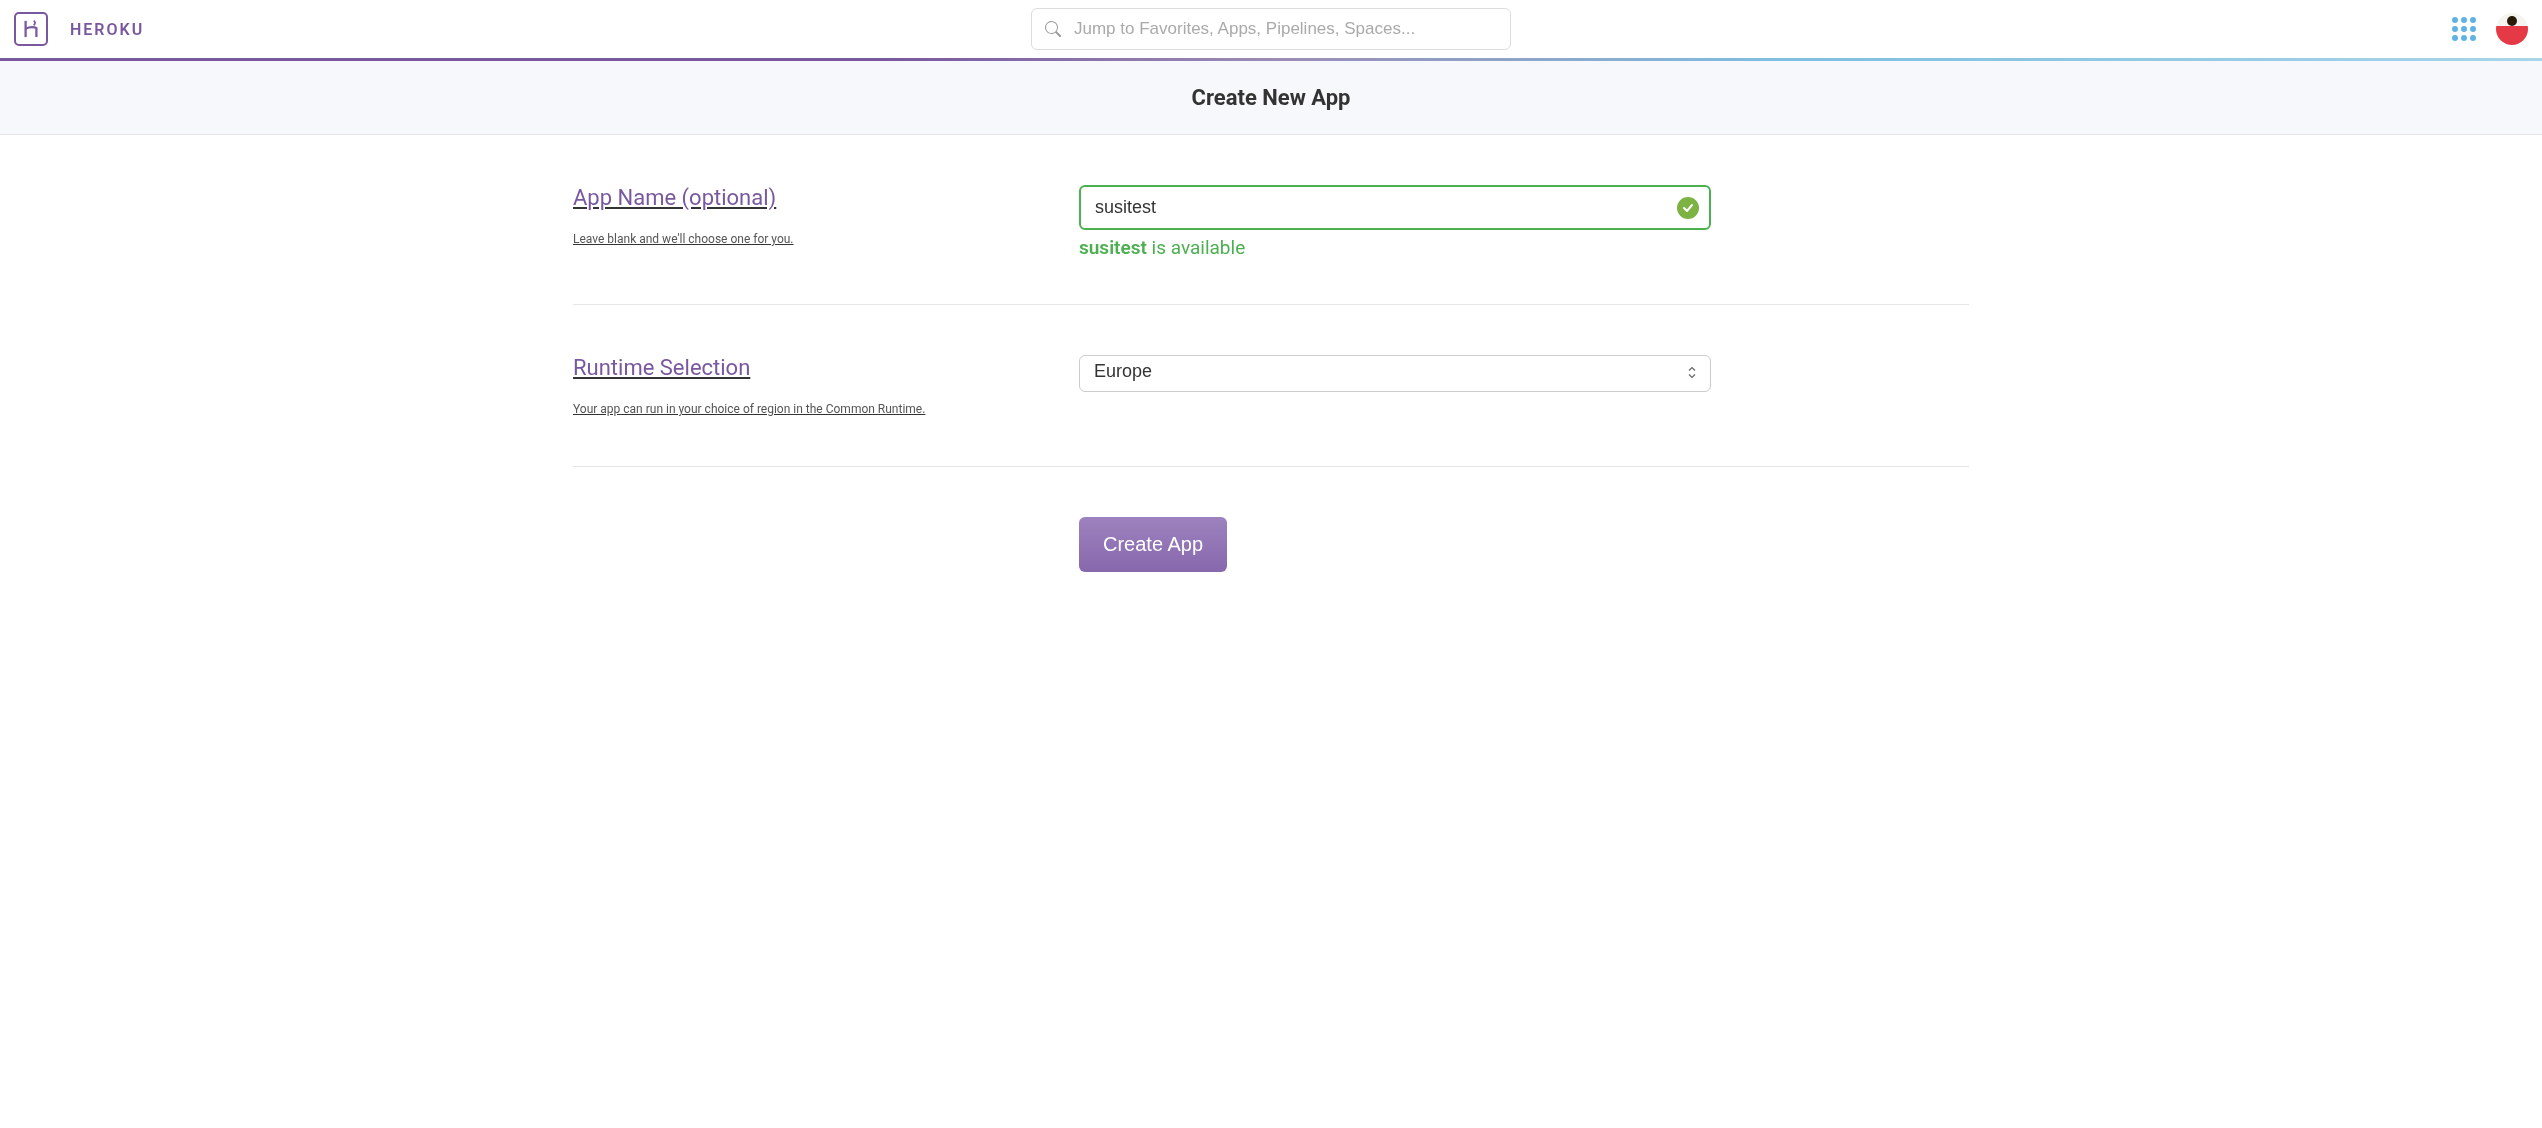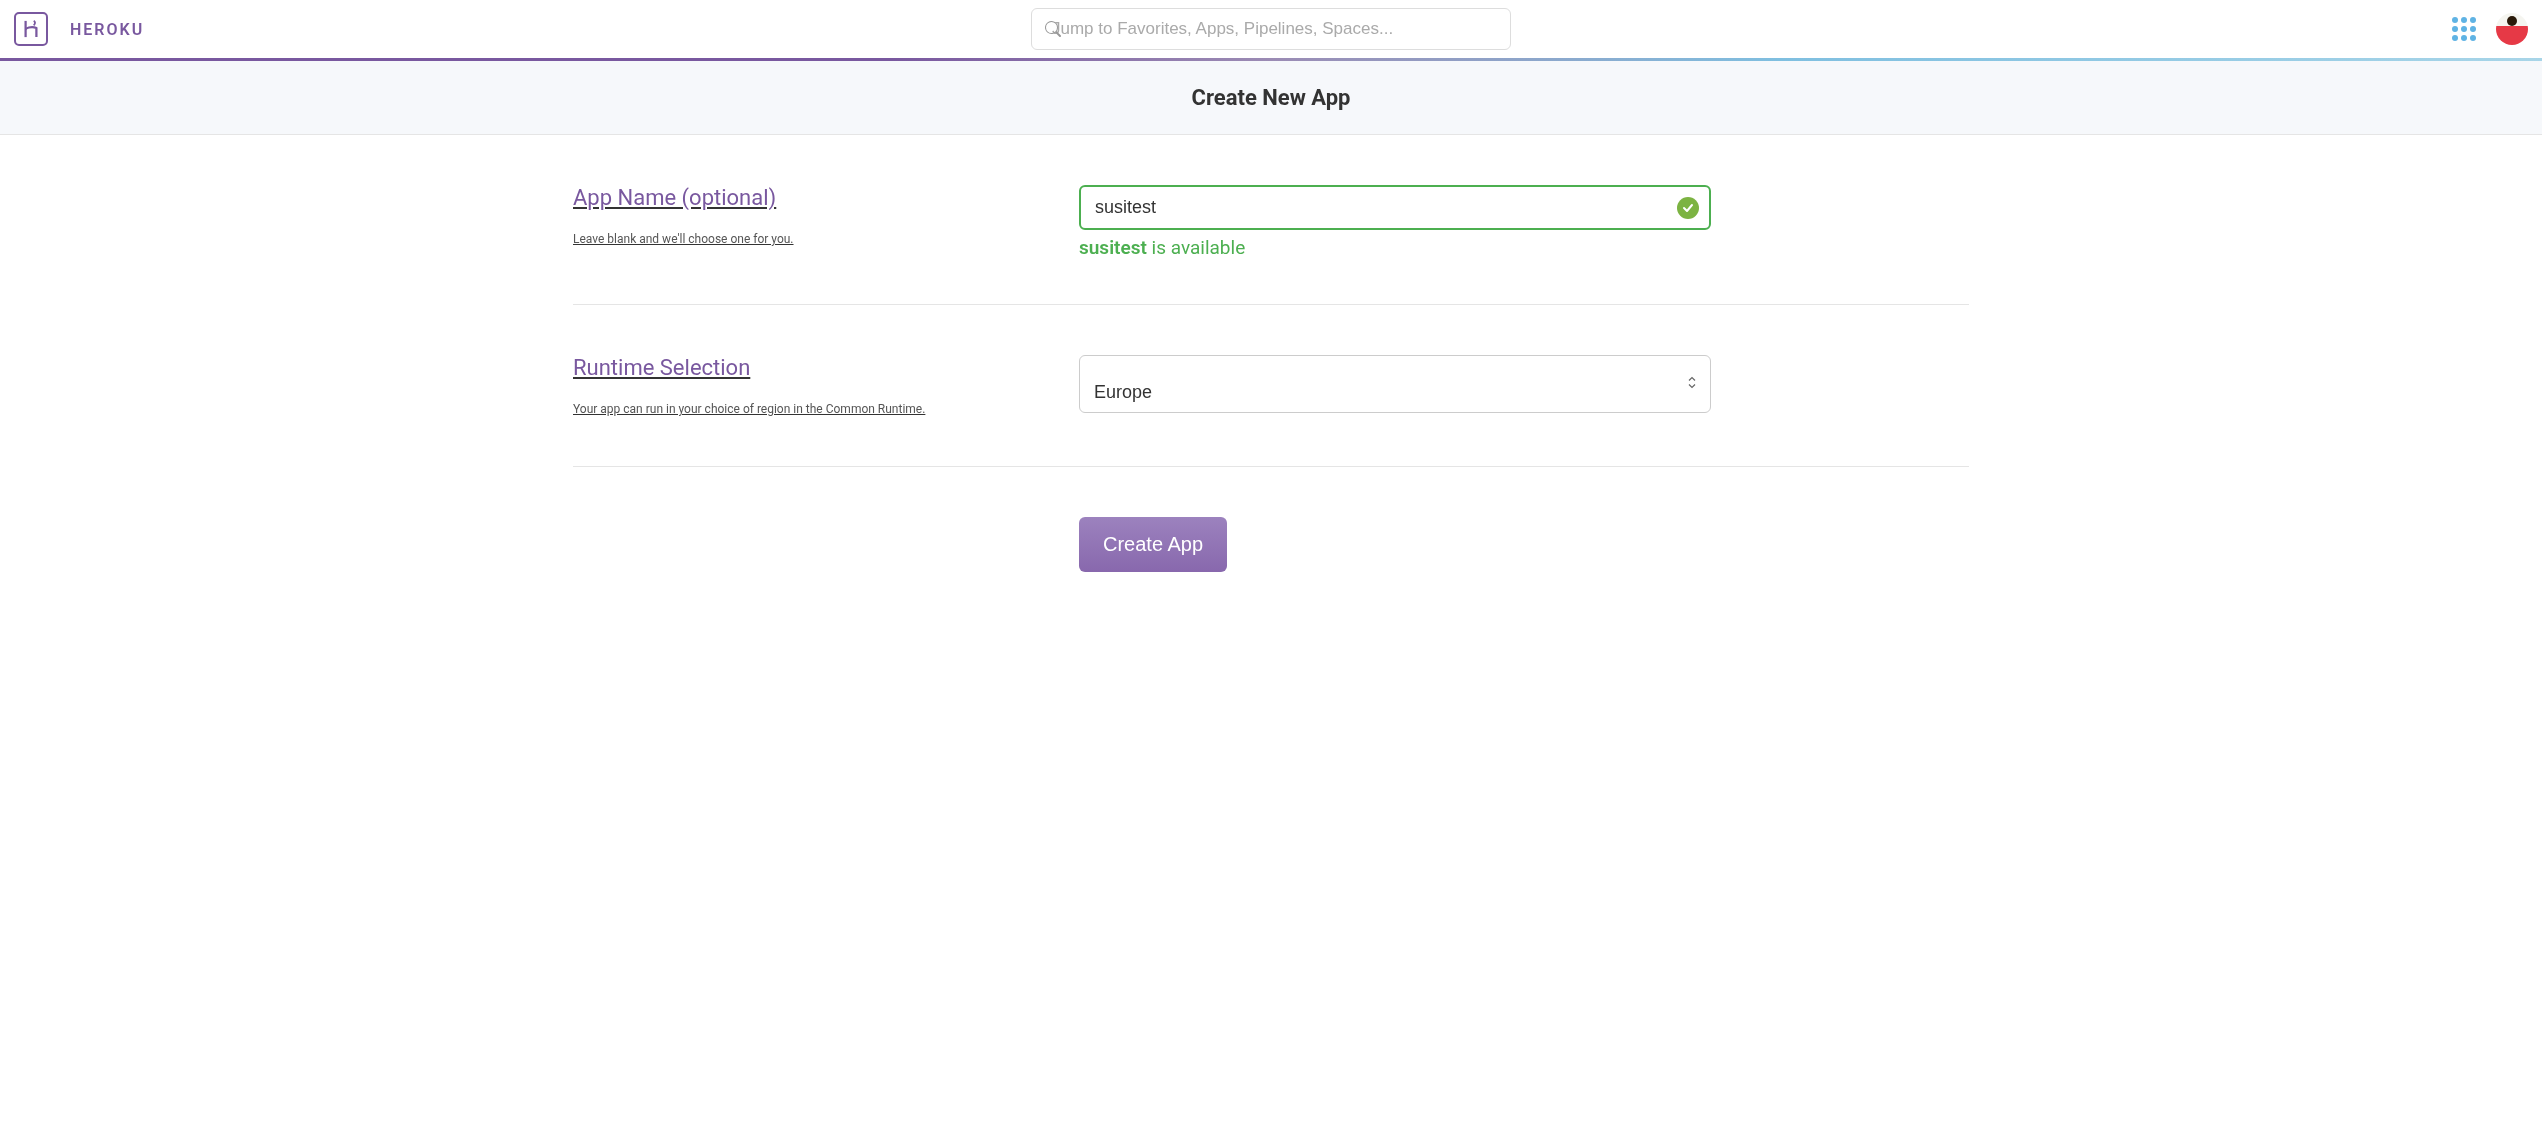--- a/index.html
+++ b/index.html
@@ -67,21 +67,21 @@
     .search-icon-wrap {
       position: absolute;
       left: 14px;
       color: #999;
       display: flex;
       align-items: center;
     }
     
     .search-input {
       width: 100%;
-      padding: 10px 14px 10px 20px;
+      padding: 10px 14px 10px 42px;
       border: 1px solid #ddd;
       border-radius: 6px;
       font-size: 17px;
       color: #333;
       outline: none;
     }
     
     .search-input::placeholder {
       color: #aaa;
     }
@@ -223,21 +223,21 @@
     .availability-msg .bold {
       font-weight: 600;
     }
     
     .select-wrapper {
       position: relative;
     }
     
     .select-input {
       width: 100%;
-      padding: 26px 40px 10px 14px;
+      padding: 5px 40px 10px 14px;
       border: 1px solid #ccc;
       border-radius: 6px;
       font-size: 18px;
       color: #333;
       background: #fff;
       outline: none;
       appearance: none;
       cursor: pointer;
     }
     

